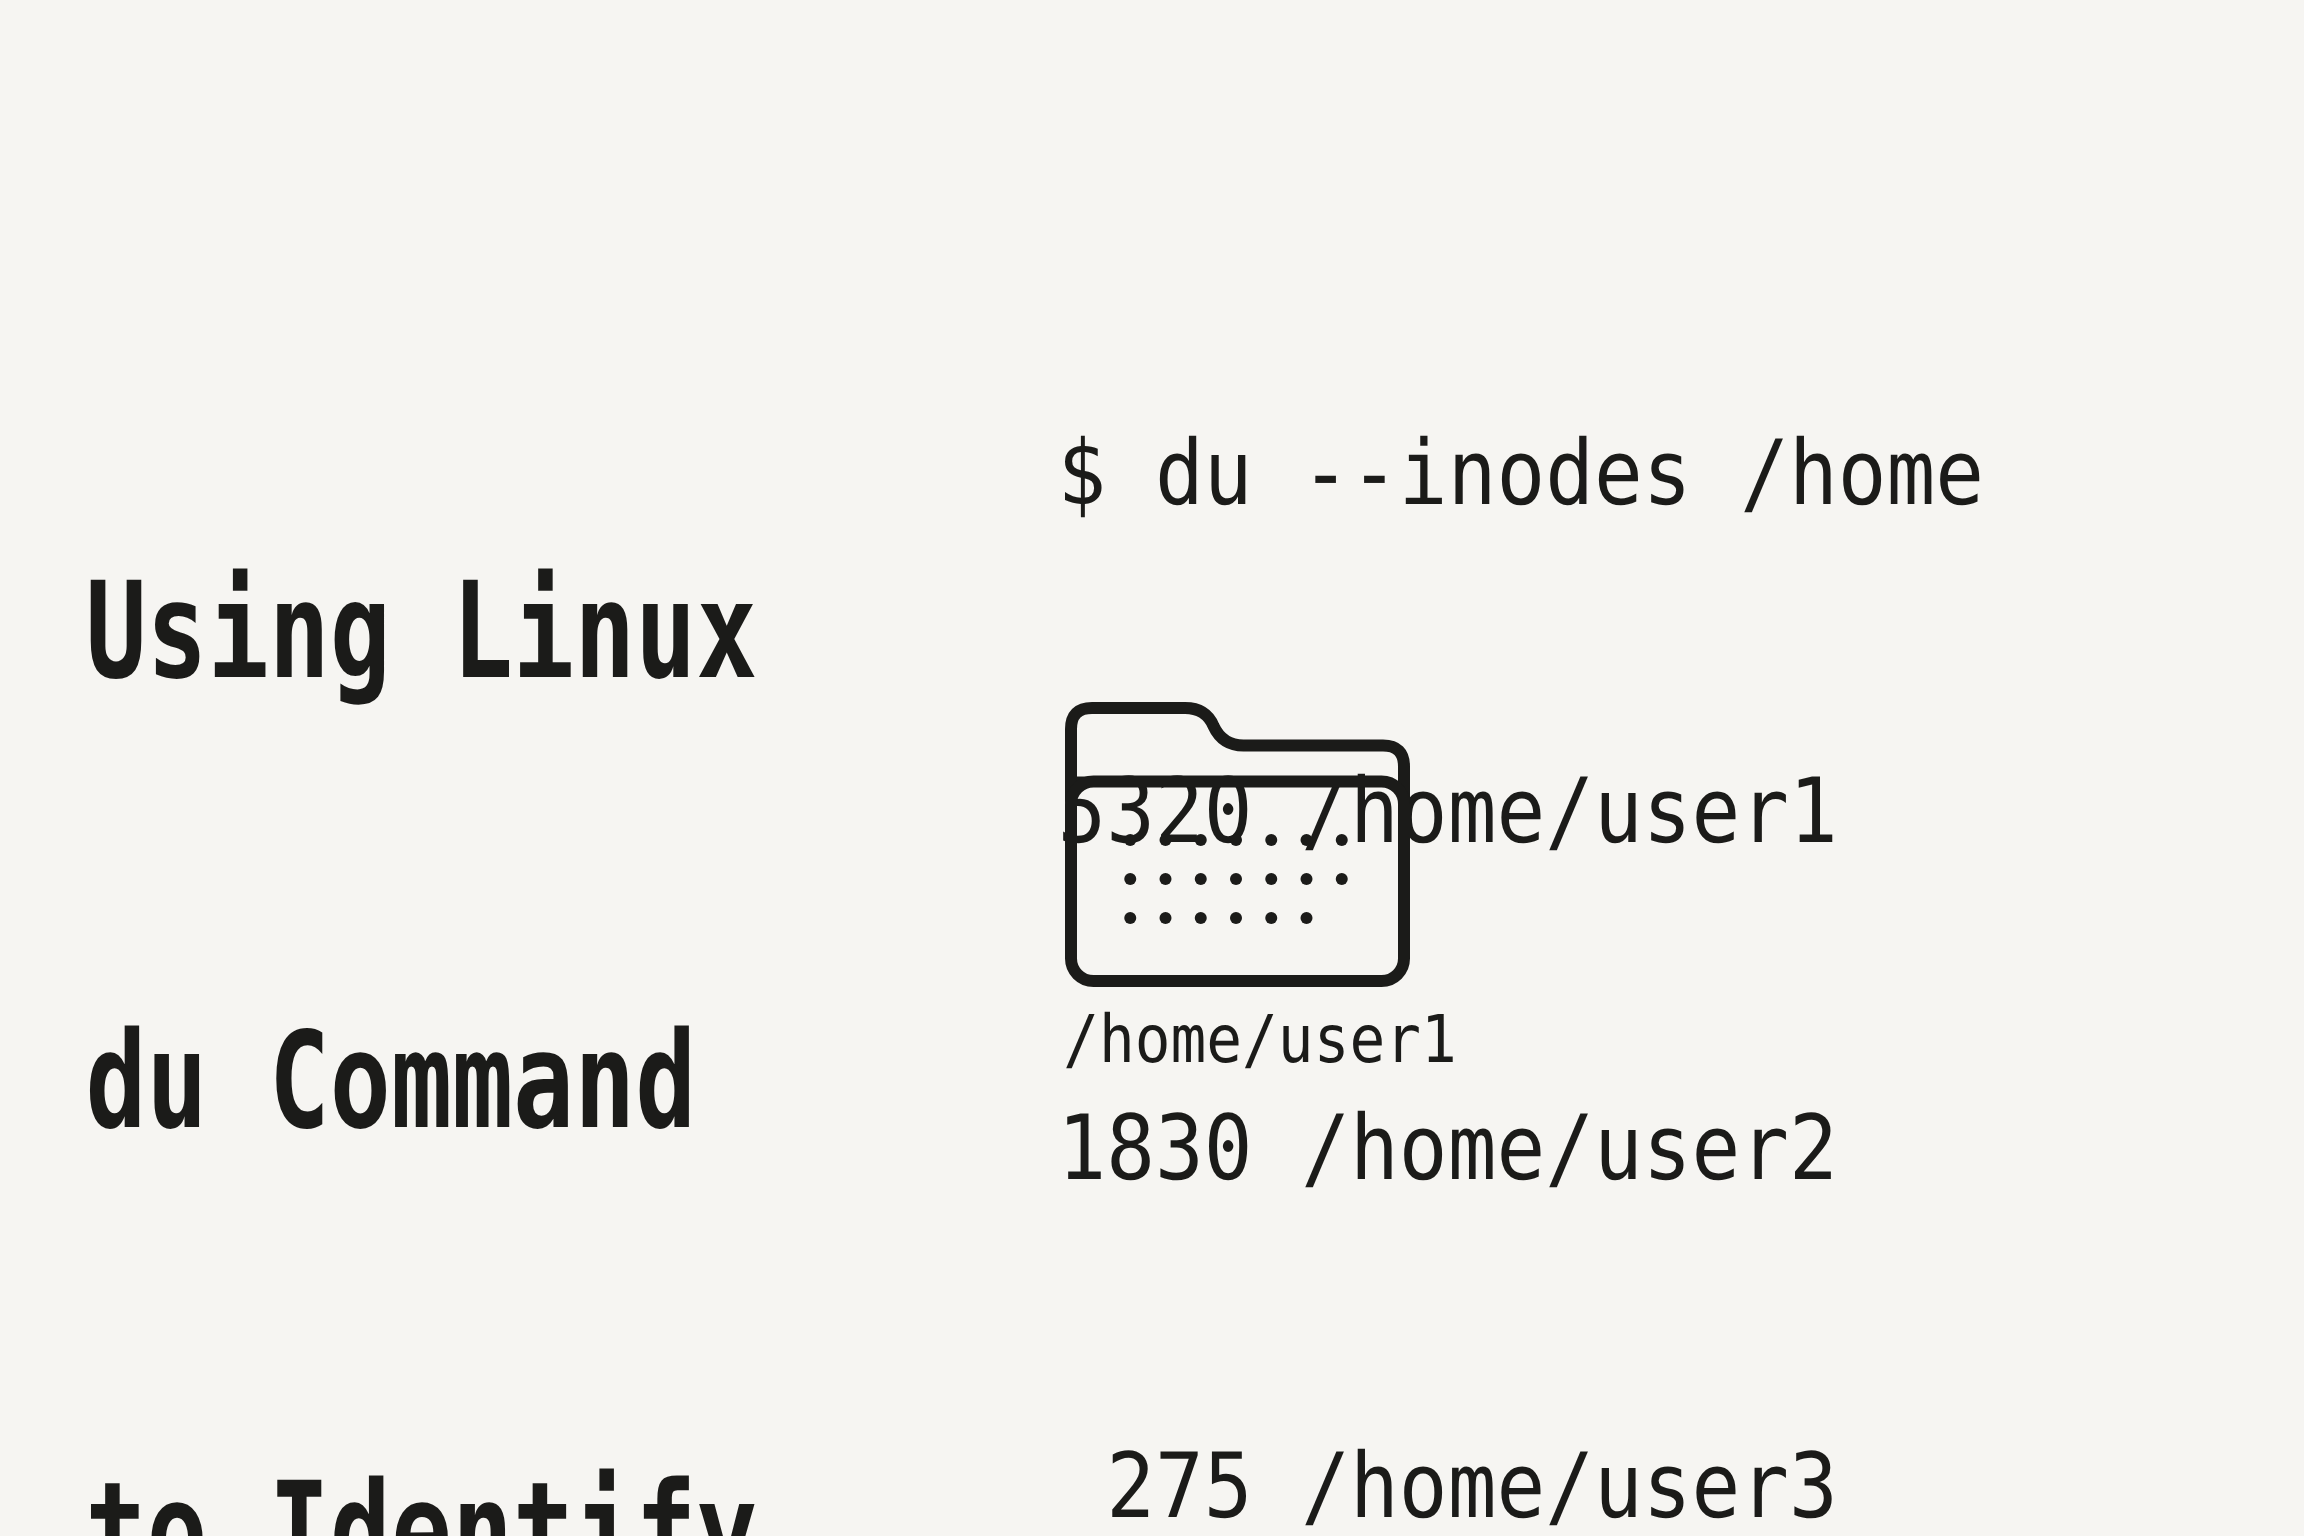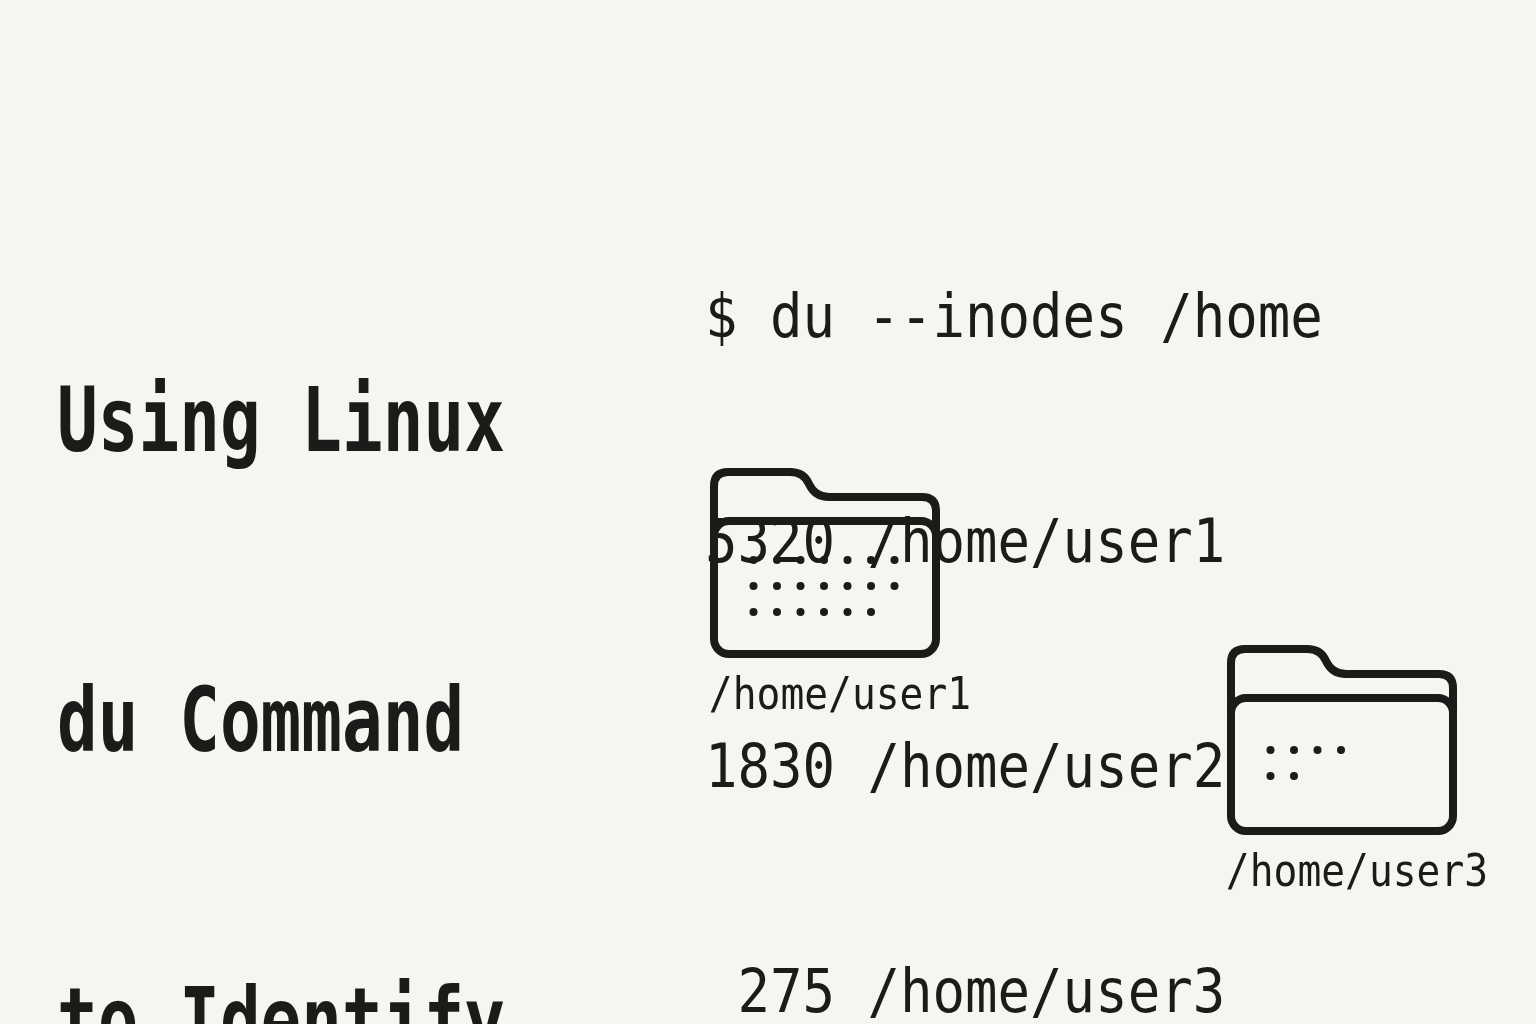--- a/index.html
+++ b/index.html
@@ -125,27 +125,14 @@
         <circle cx="67.0" cy="144" r="4" class="dot"></circle>
         <circle cx="90.5" cy="144" r="4" class="dot"></circle>
         <circle cx="114.0" cy="144" r="4" class="dot"></circle>
         <circle cx="137.5" cy="144" r="4" class="dot"></circle>
         <circle cx="161.0" cy="144" r="4" class="dot"></circle>
       </svg>
     <div class="flabel">/home/user1</div>
   </div>
 
 
-  <div class="folder folder-3">
-    <svg viewBox="0 0 230 190">
-      <path class="outline" d="M 4,66 L 4,18 Q 4,4 18,4 L 80,4 Q 94,4 99,16 Q 105,29 119,29 L 212,29 Q 226,29 226,43 L 226,66"></path>
-      <rect class="outline" x="4" y="53" width="222" height="133" rx="15"></rect>
-    <circle cx="43.5" cy="105" r="4" class="dot"></circle>
-        <circle cx="67.0" cy="105" r="4" class="dot"></circle>
-        <circle cx="90.5" cy="105" r="4" class="dot"></circle>
-        <circle cx="114.0" cy="105" r="4" class="dot"></circle>
-        <circle cx="43.5" cy="131" r="4" class="dot"></circle>
-        <circle cx="67.0" cy="131" r="4" class="dot"></circle>
-      </svg>
-    <div class="flabel">/home/user3</div>
-  </div>
 
 </div>
 
 </body></html>

